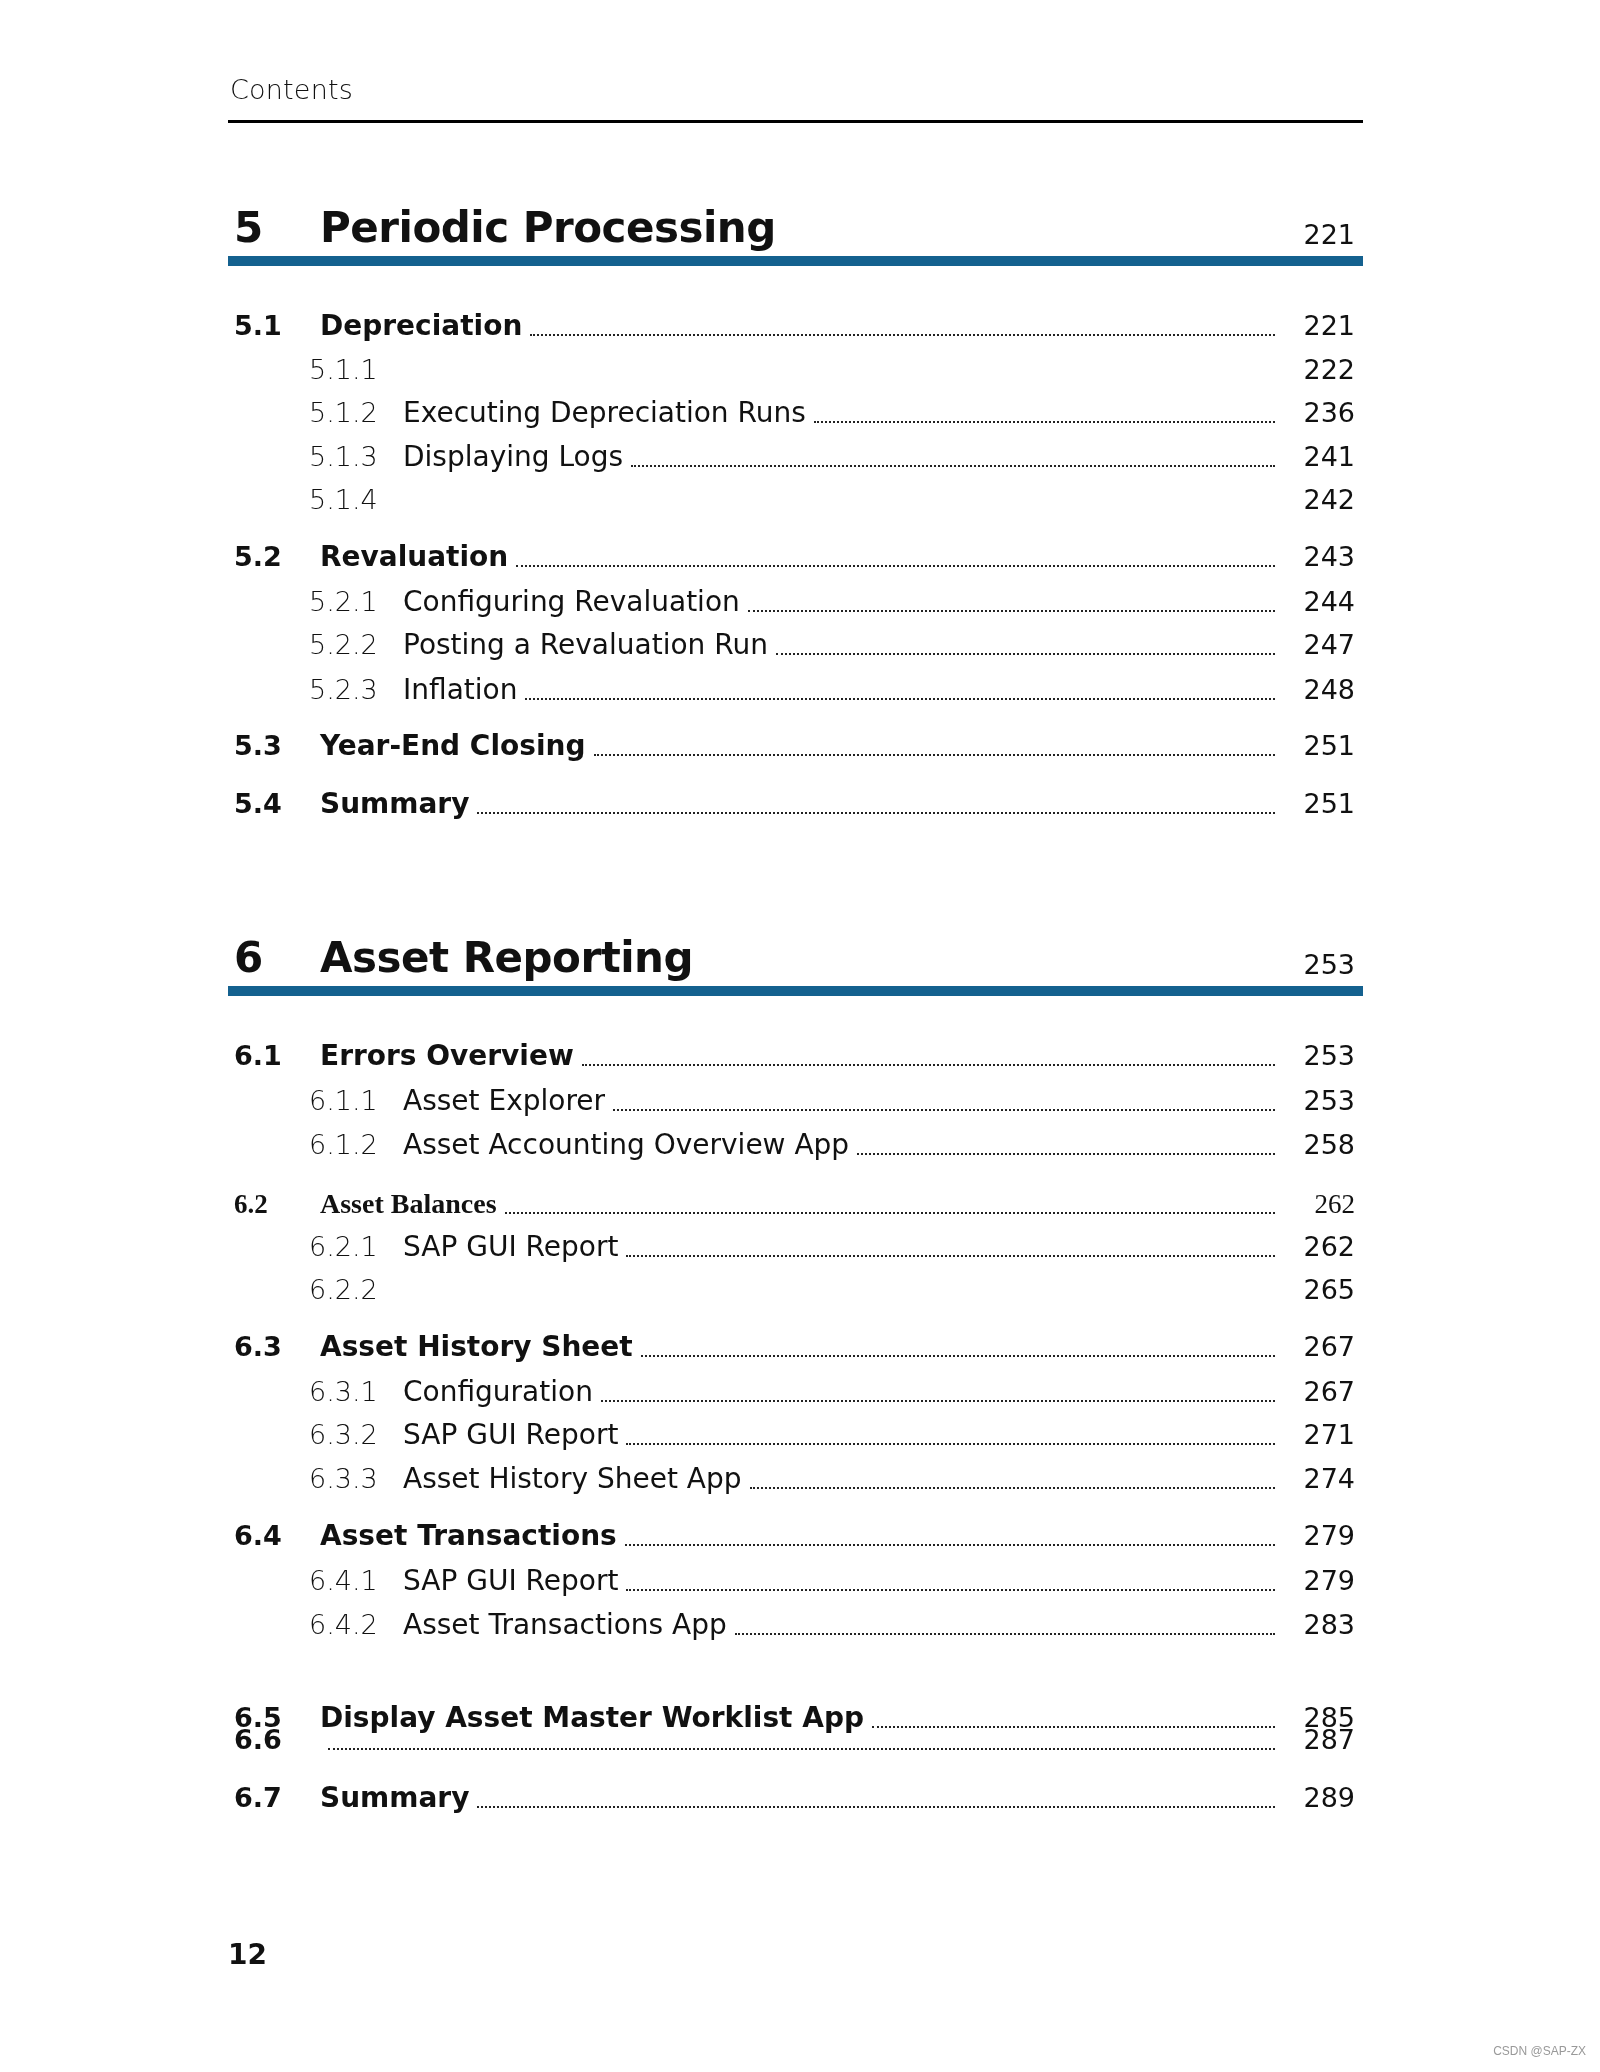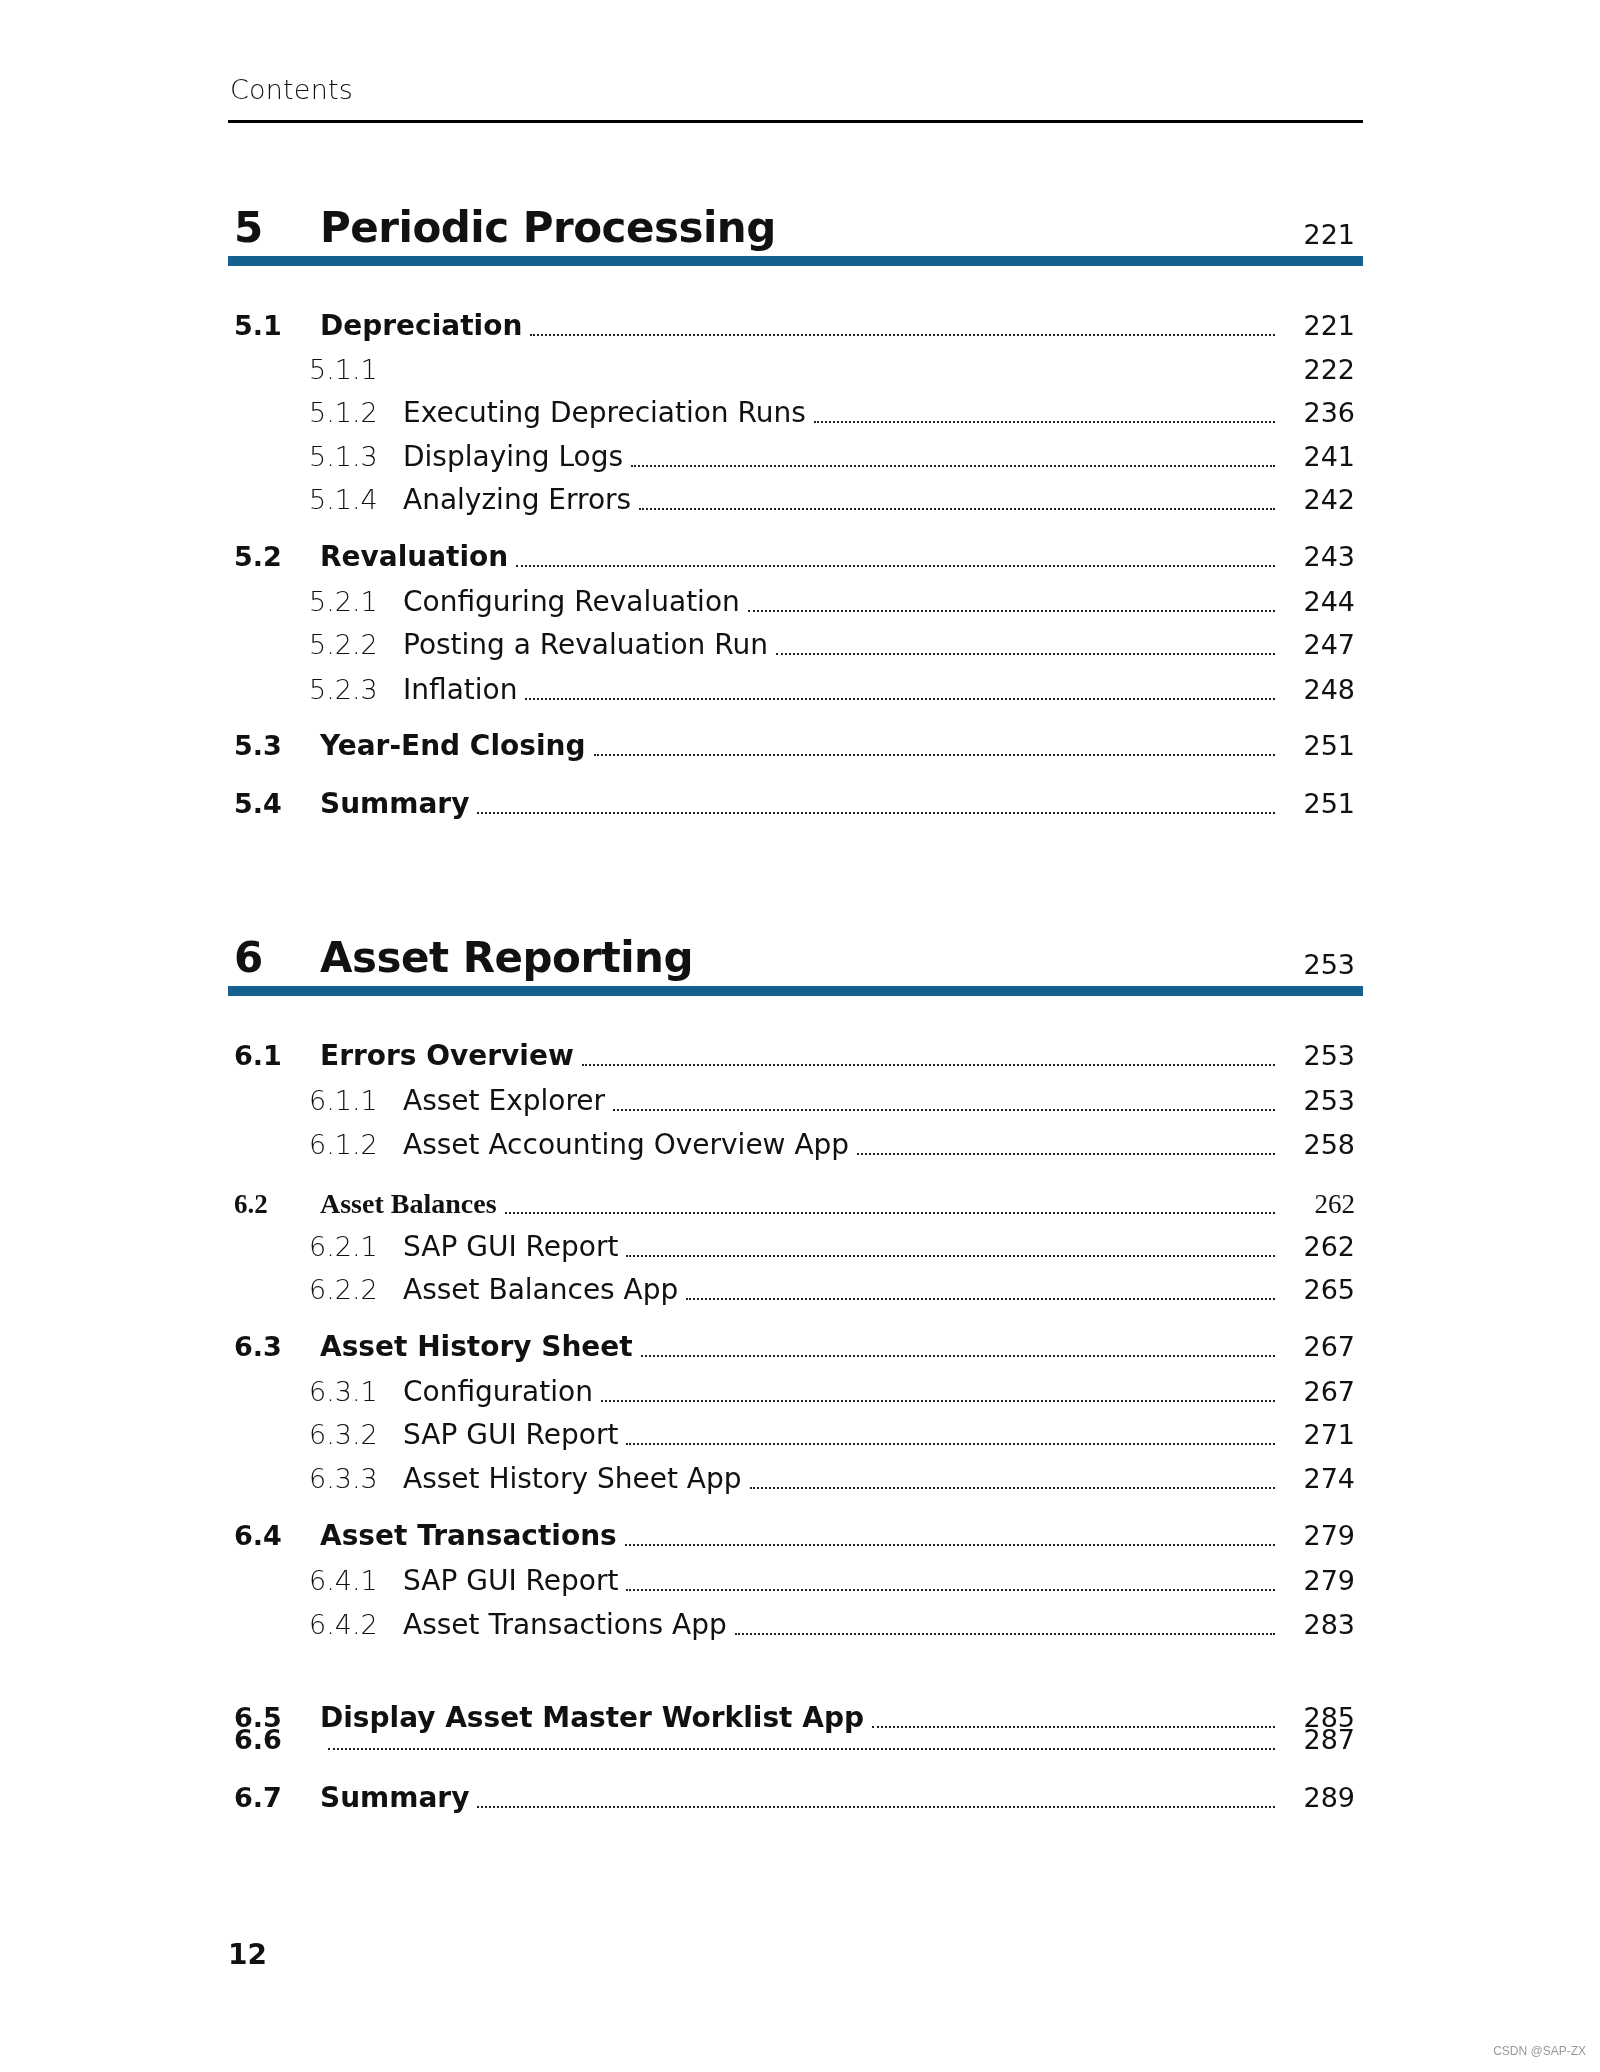--- a/index.html
+++ b/index.html
@@ -66,24 +66,20 @@
 <div class="row sub" style="top:437px;">
   <span class="num">5.1.3</span>
   <span class="lead">
       <span class="label">Displaying Logs</span>
       <span class="dots"></span>
     </span>
   <span class="page">241</span>
 </div>
 <div class="row sub" style="top:480px;">
   <span class="num">5.1.4</span>
-  <span class="lead">
-      <span class="label">Analyzing Errors</span>
-      <span class="dots"></span>
-    </span>
   <span class="page">242</span>
 </div>
 <div class="row sec" style="top:537px;">
   <span class="num">5.2</span>
   <span class="lead">
       <span class="label">Revaluation</span>
       <span class="dots"></span>
     </span>
   <span class="page">243</span>
 </div>
@@ -170,24 +166,20 @@
 <div class="row sub" style="top:1227px;">
   <span class="num">6.2.1</span>
   <span class="lead">
       <span class="label">SAP GUI Report</span>
       <span class="dots"></span>
     </span>
   <span class="page">262</span>
 </div>
 <div class="row sub" style="top:1270px;">
   <span class="num">6.2.2</span>
-  <span class="lead">
-      <span class="label">Asset Balances App</span>
-      <span class="dots"></span>
-    </span>
   <span class="page">265</span>
 </div>
 <div class="row sec" style="top:1327px;">
   <span class="num">6.3</span>
   <span class="lead">
       <span class="label">Asset History Sheet</span>
       <span class="dots"></span>
     </span>
   <span class="page">267</span>
 </div>

